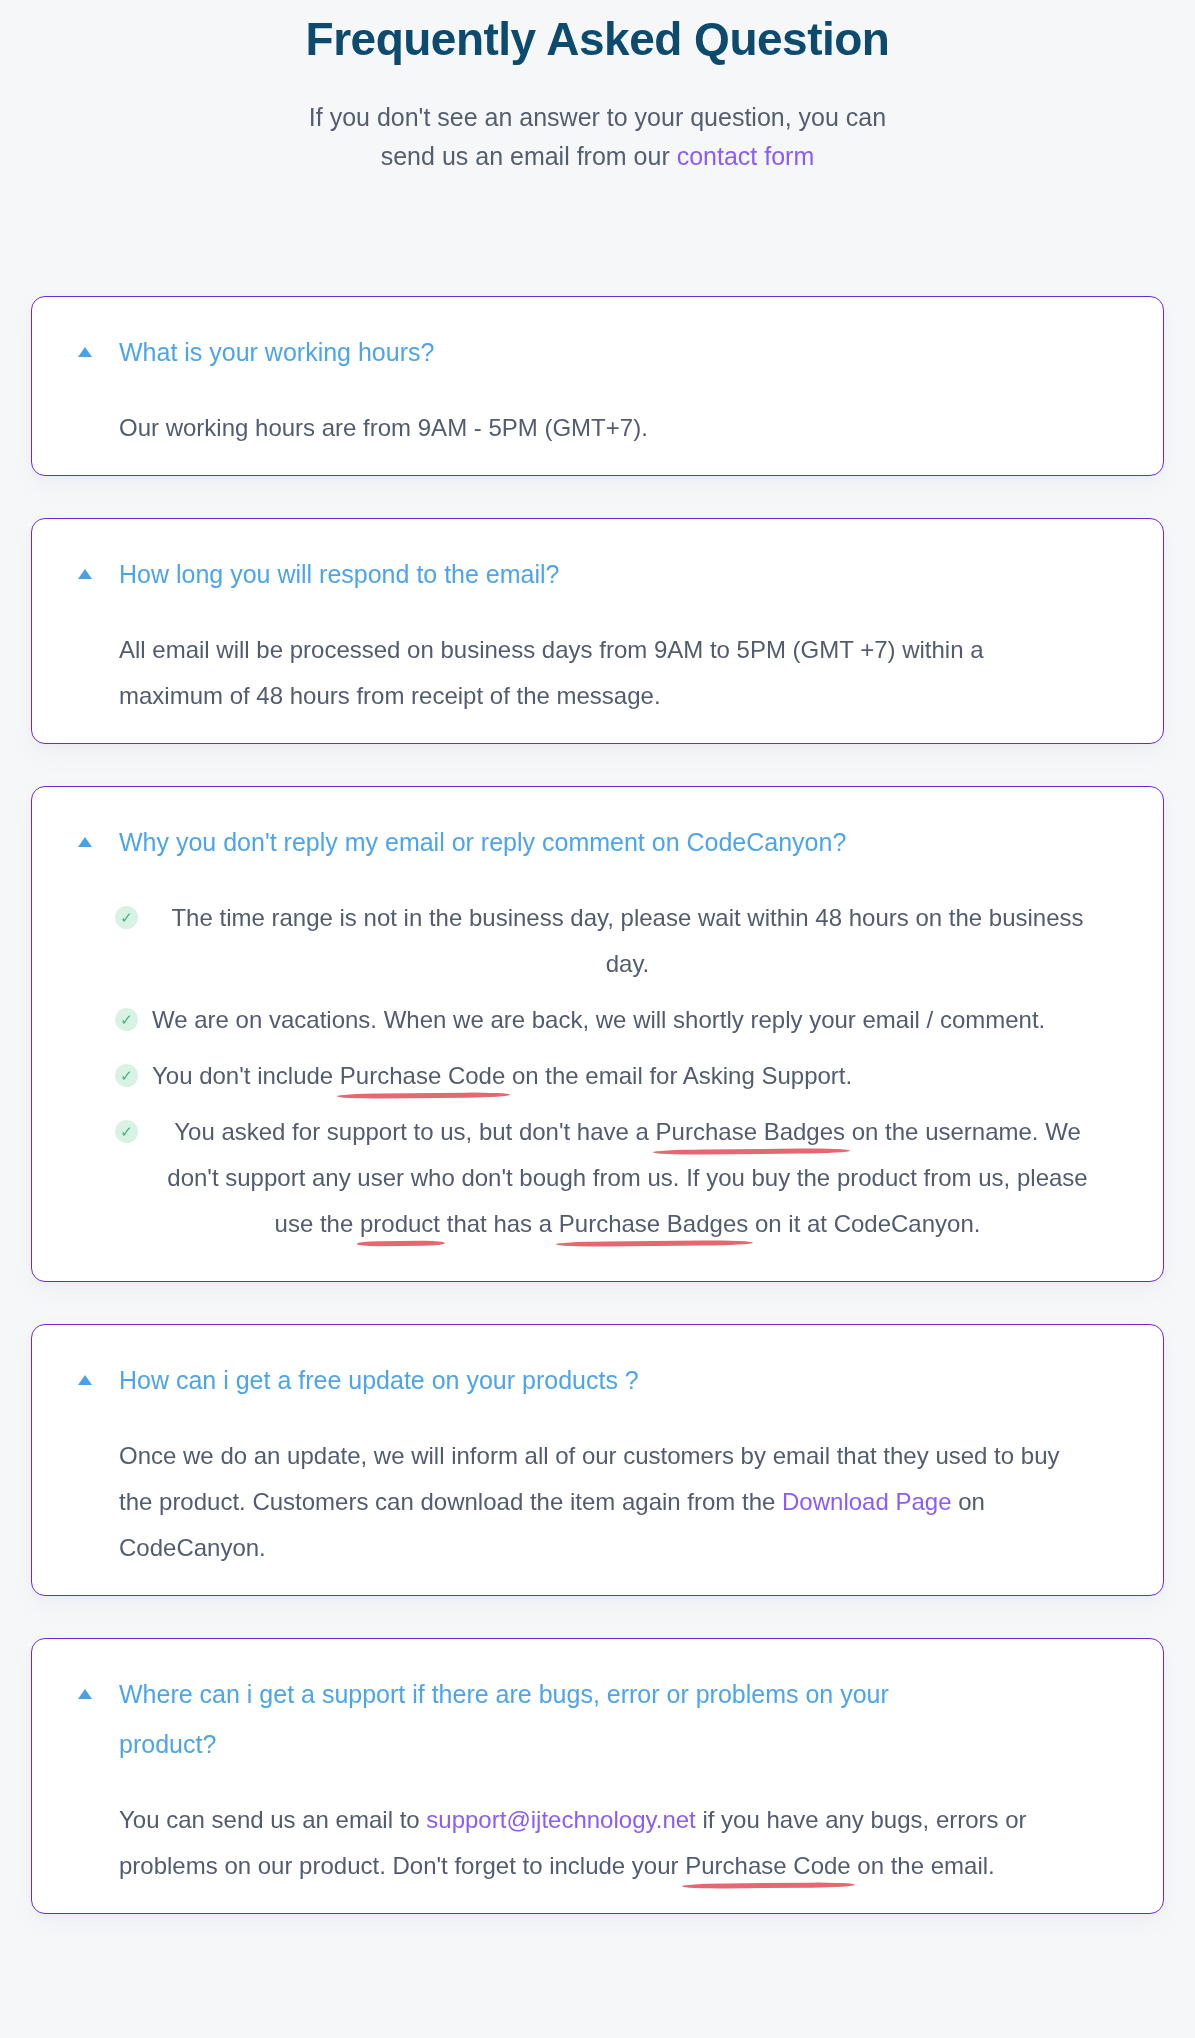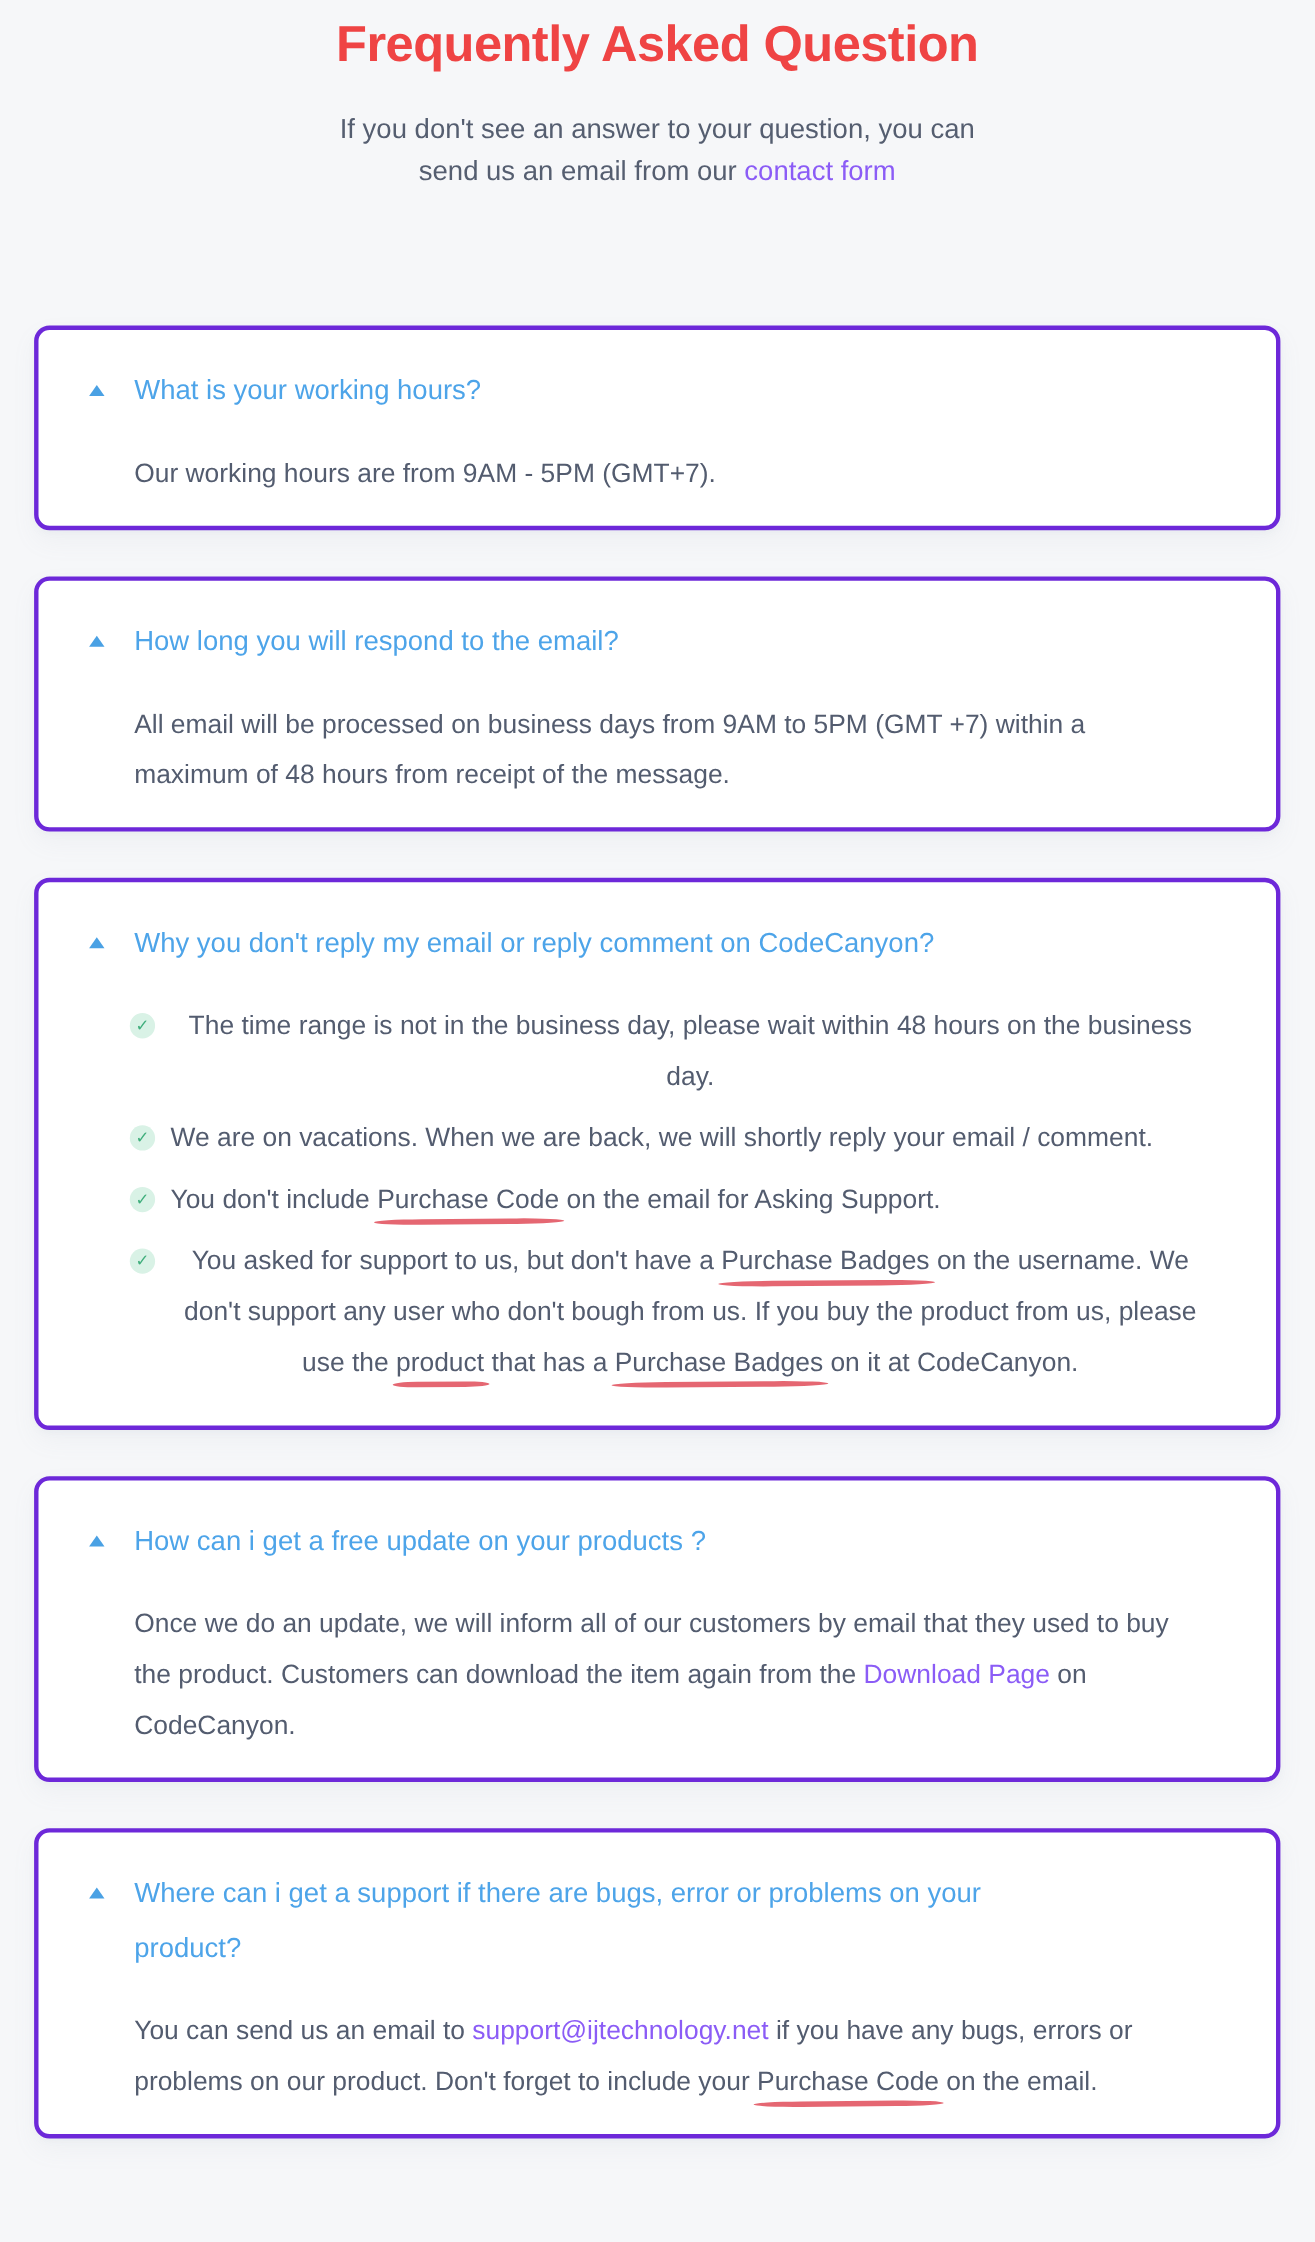--- a/index.html
+++ b/index.html
@@ -12,37 +12,37 @@
   }
   .wrap { width: 1133px; margin: 0 auto; }
 
   
   .header { text-align: center; padding-top: 10px; }
   .page-title {
     margin: 0;
     font-size: 46px;
     font-weight: 700;
     letter-spacing: -0.5px;
-    color: #ef4444;
+    color: #0c4a6e;
     line-height: 58px;
   }
   .subtitle {
     margin: 30px 0 0 0;
     font-size: 25px;
     color: #555e70;
     line-height: 39px;
     font-weight: 400;
   }
   .inline-link { color: #8b5cf6; text-decoration: none; cursor: pointer; }
 
   
   .faq-list { margin-top: 120px; padding-bottom: 30px; }
   .faq-card {
     background: #ffffff;
-    border: 4px solid #6d28d9;
+    border: 1px solid #6d28d9;
     border-radius: 14px;
     box-shadow: 0 10px 22px rgba(140,152,170,0.07), 0 2px 6px rgba(140,152,170,0.05);
     padding: 30px 60px 24px 46px;
     margin-bottom: 42px;
   }
   .q-row { display: flex; align-items: flex-start; cursor: pointer; }
   .tri {
     flex: 0 0 auto;
     width: 0; height: 0;
     border-left: 7px solid transparent;

